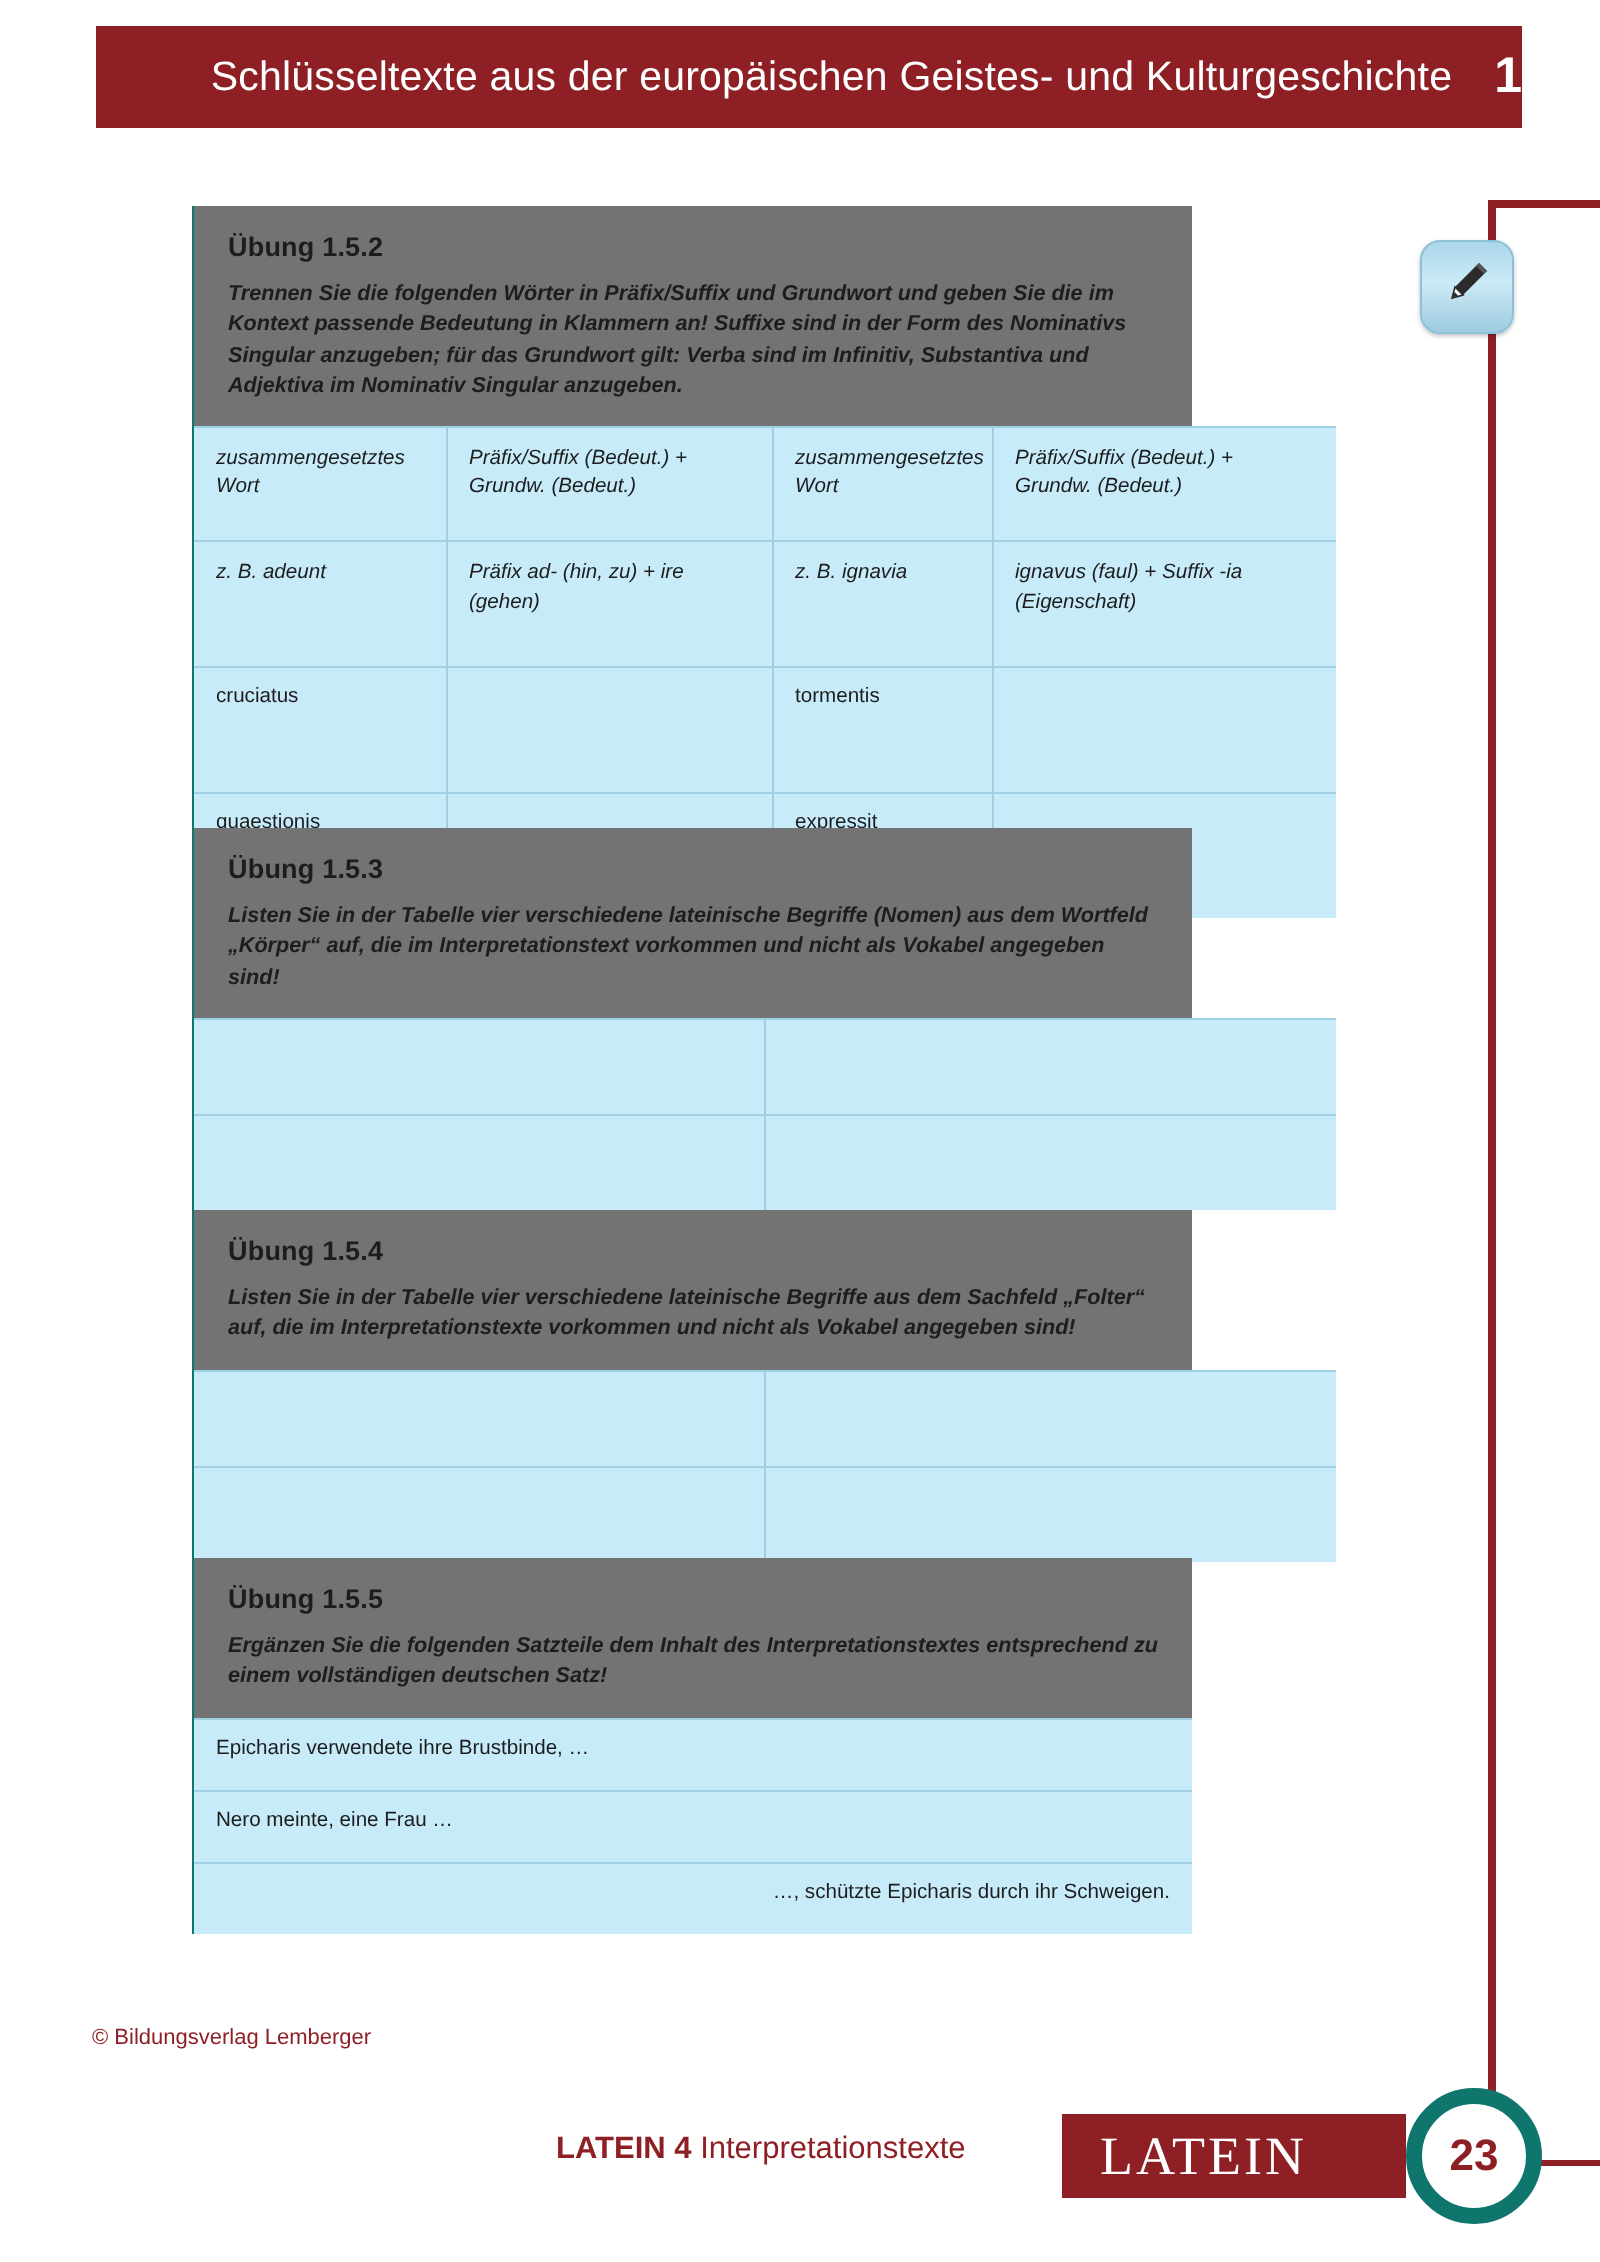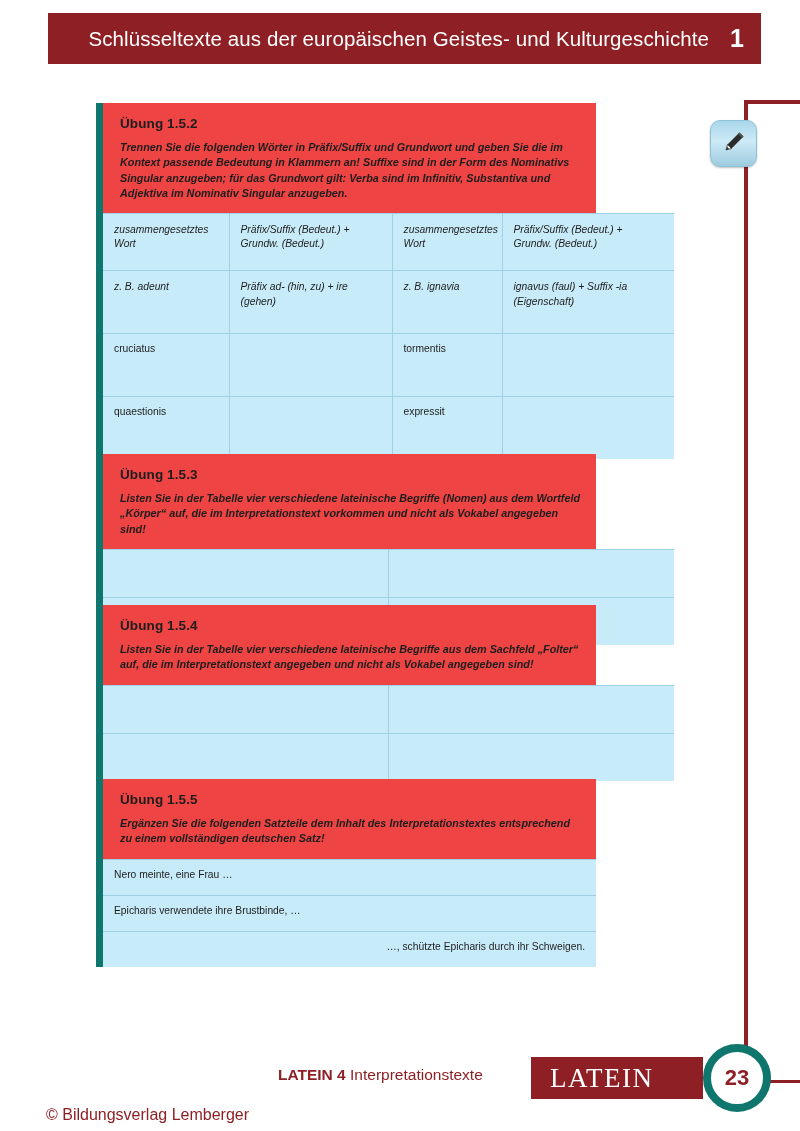--- a/index.html
+++ b/index.html
@@ -21,21 +21,20 @@
     position: absolute;
     left: 48px;
     top: 13px;
     width: 713px;
     height: 51px;
     background: #8e2025;
     display: flex;
     align-items: center;
     justify-content: flex-end;
     box-sizing: border-box;
-    padding-right: 17px;
   }
   .header-title {
     color: #ffffff;
     font-size: 20.5px;
     font-weight: 400;
     letter-spacing: 0.1px;
     white-space: nowrap;
   }
   .header-chapter {
     color: #ffffff;
@@ -84,23 +83,23 @@
     display: flex;
     align-items: center;
     justify-content: center;
   }
 
   
   .ex-box {
     position: absolute;
     left: 96px;
     width: 500px;
-    background: #ef4444;
+    background: #737373;
     box-sizing: border-box;
-    border-left: 7px solid #0f766e;
+    border-left: 1px solid #0f766e;
   }
   .ex-head {
     padding: 13px 16px 0 17px;
   }
   .ex-title {
     font-size: 13.5px;
     font-weight: 700;
     color: #1d1d1d;
     letter-spacing: 0.1px;
   }
@@ -154,22 +153,22 @@
     height: 17px;
     padding: 9px 13px 9px 17px;
     font-size: 10.6px;
   }
   .t155 td.right { text-align: right; }
 
   
   .footer-copy {
     position: absolute;
     left: 46px;
-    top: 1106px;
-    font-size: 16px;
+    top: 1013px;
+    font-size: 11px;
     color: #8e2025;
   }
   .footer-series {
     position: absolute;
     left: 278px;
     top: 1066px;
     font-size: 15.5px;
     color: #8e2025;
     white-space: nowrap;
     text-align: right;
@@ -277,21 +276,21 @@
     <tr>
       <td>quaestionis</td>
       <td></td>
       <td>expressit</td>
       <td></td>
     </tr>
   </tbody>
     </table>
 </div>
 
-<div class="ex-box" style="top:454px;">
+<div class="ex-box" style="top:414px;">
   <div class="ex-head">
     <div class="ex-title">Übung 1.5.3</div>
     <div class="ex-instr">Listen Sie in der Tabelle vier verschiedene lateinische Begriffe (Nomen) aus dem Wortfeld „Körper“ auf, die im Interpretationstext vorkommen und nicht als Vokabel angegeben sind!</div>
   </div>
   <table class="ex-table t-blank">
     <colgroup>
         <col style="width:285px">
         <col style="width:286px">
       </colgroup>
     <tbody>
@@ -303,21 +302,21 @@
       <td></td>
       <td></td>
     </tr>
   </tbody>
     </table>
 </div>
 
 <div class="ex-box" style="top:605px;">
   <div class="ex-head">
     <div class="ex-title">Übung 1.5.4</div>
-    <div class="ex-instr">Listen Sie in der Tabelle vier verschiedene lateinische Begriffe aus dem Sachfeld „Folter“ auf, die im Interpretationstext angegeben und nicht als Vokabel angegeben sind!</div>
+    <div class="ex-instr">Listen Sie in der Tabelle vier verschiedene lateinische Begriffe aus dem Sachfeld „Folter“ auf, die im Interpretationstexte vorkommen und nicht als Vokabel angegeben sind!</div>
   </div>
   <table class="ex-table t-blank">
     <colgroup>
         <col style="width:285px">
         <col style="width:286px">
       </colgroup>
     <tbody>
         <tr>
       <td></td>
       <td></td>
@@ -331,24 +330,24 @@
 </div>
 
 <div class="ex-box" style="top:779px;">
   <div class="ex-head">
     <div class="ex-title">Übung 1.5.5</div>
     <div class="ex-instr">Ergänzen Sie die folgenden Satzteile dem Inhalt des Interpretationstextes entsprechend zu einem vollständigen deutschen Satz!</div>
   </div>
   <table class="ex-table t155">
     <tbody>
         <tr>
+      <td>Epicharis verwendete ihre Brustbinde, …</td>
+    </tr>
+    <tr>
       <td>Nero meinte, eine Frau …</td>
-    </tr>
-    <tr>
-      <td>Epicharis verwendete ihre Brustbinde, …</td>
     </tr>
     <tr>
       <td class="right">…, schützte Epicharis durch ihr Schweigen.</td>
     </tr>
   </tbody>
     </table>
 </div>
 
 <div class="footer-copy">© Bildungsverlag Lemberger</div>
 <div class="footer-series">

